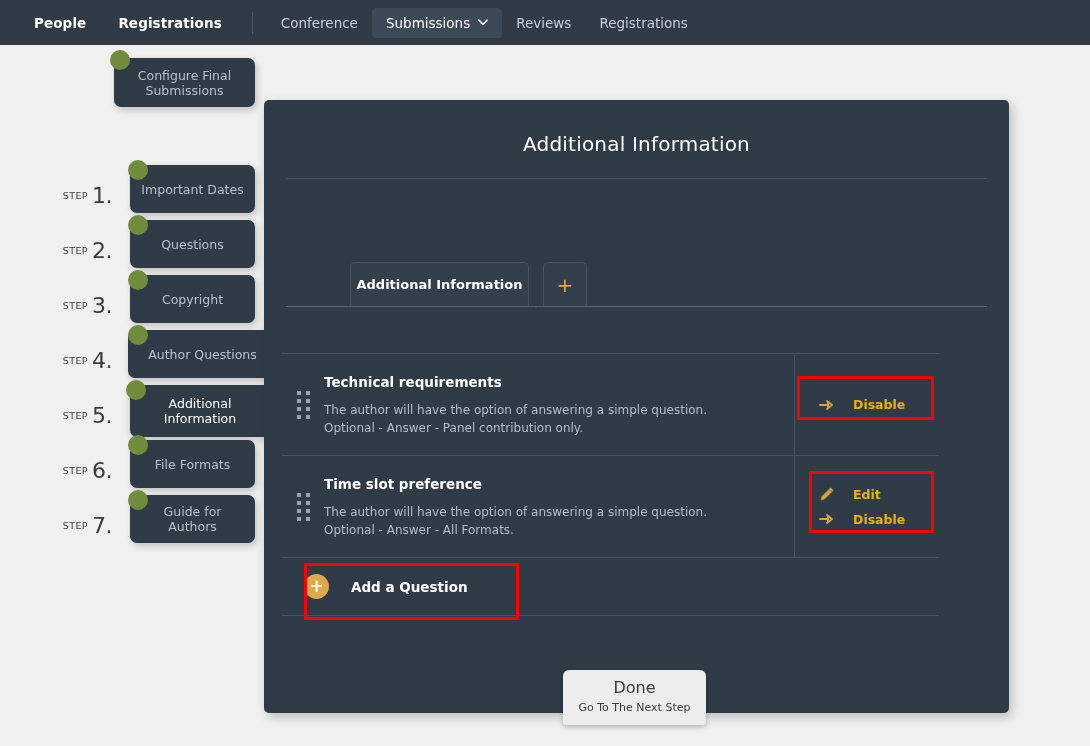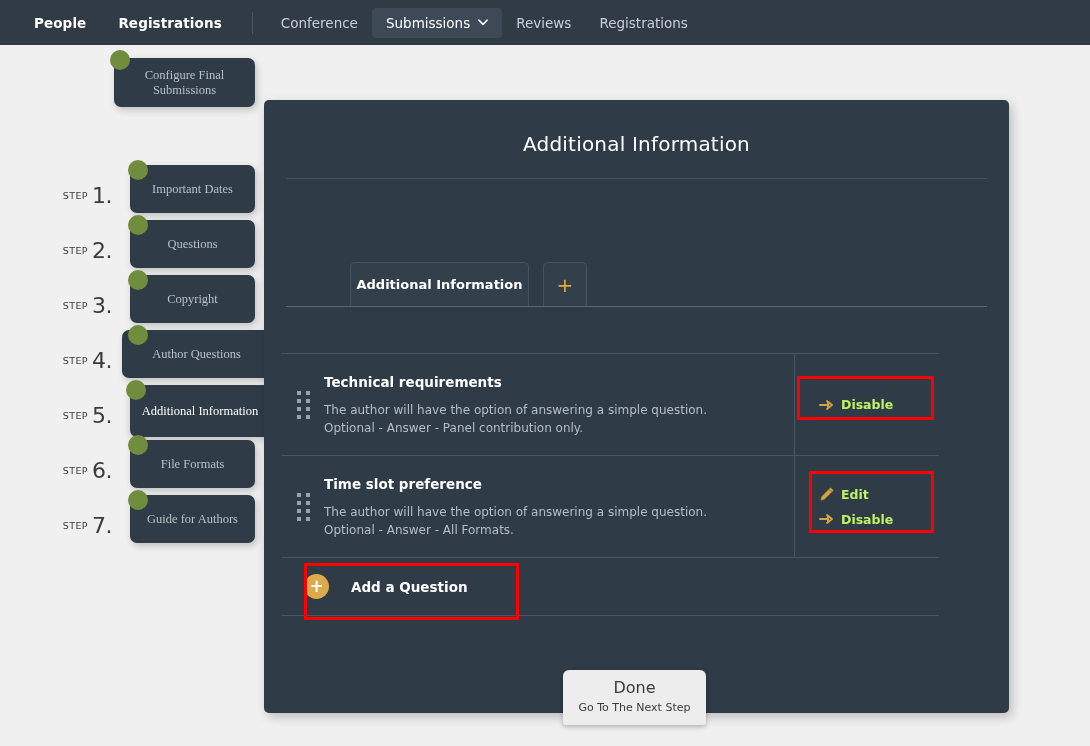--- a/index.html
+++ b/index.html
@@ -60,21 +60,20 @@
     position: absolute;
     background: #2f3b47;
     border-radius: 7px;
     color: #b9c1c9;
     font-size: 12.5px;
     line-height: 15px;
     text-align: center;
     display: flex; align-items: center; justify-content: center;
     box-shadow: 2px 3px 7px rgba(0,0,0,.20);
     padding: 11px 10px;
-    font-family: Liberation Serif, serif;
   }
   .step-box.active {
     color: #ffffff;
     border-radius: 7px 0 0 7px;
     box-shadow: 0 3px 7px rgba(0,0,0,.18);
   }
   .step-dot {
     position: absolute; width: 20px; height: 20px; border-radius: 50%;
     background: #6f8d3c; z-index: 3;
   }
@@ -142,22 +141,22 @@
   .qmain { flex: 1; padding: 20px 10px 18px 0; }
   .qtitle { color: #ffffff; font-size: 13.5px; font-weight: bold; padding-bottom: 11px; }
   .qline { color: #b6bec6; font-size: 12px; line-height: 18px; }
   .qactions {
     width: 145px; flex: none;
     border-left: 1px solid #49555f;
     display: flex; flex-direction: column; justify-content: center;
     padding-left: 24px; gap: 9px;
   }
   .act {
-    display: flex; align-items: center; gap: 6px;
-    color: #bef264; font-size: 12.5px; font-weight: bold;
+    display: flex; align-items: center; gap: 18px;
+    color: #eab308; font-size: 12.5px; font-weight: bold;
     white-space: nowrap;
   }
   .act .gi { width: 16px; height: 16px; flex: none; display: block; }
 
   .addrow {
     display: flex; align-items: center;
     padding: 16px 0 16px 22px; gap: 22px;
   }
   .plus-circle {
     width: 25px; height: 25px; border-radius: 50%;
@@ -244,21 +243,21 @@
       <div class="step-box" style="left:130px; top:2px; width:125px; height:48px;">
         <span>Copyright</span>
       </div>
     </div>
 
     <div class="step-row" style="top:283px;">
       <div class="step-meta" style="top:20px;">
         <span class="step-word">STEP</span><span class="step-num">4.</span>
       </div>
       <div class="step-dot" style="left:128px; top:-3px;"></div>
-      <div class="step-box" style="left:122px; top:2px; width:149px; height:48px;text-align:center;">
+      <div class="step-box" style="left:128px; top:2px; width:149px; height:48px;text-align:center;">
         <span>Author Questions</span>
       </div>
     </div>
 
     <div class="step-row" style="top:338px;">
       <div class="step-meta" style="top:20px;">
         <span class="step-word">STEP</span><span class="step-num">5.</span>
       </div>
       <div class="step-dot" style="left:126px; top:-3px;"></div>
       <div class="step-box active" style="left:130px; top:2px; width:140px; height:52px;">

